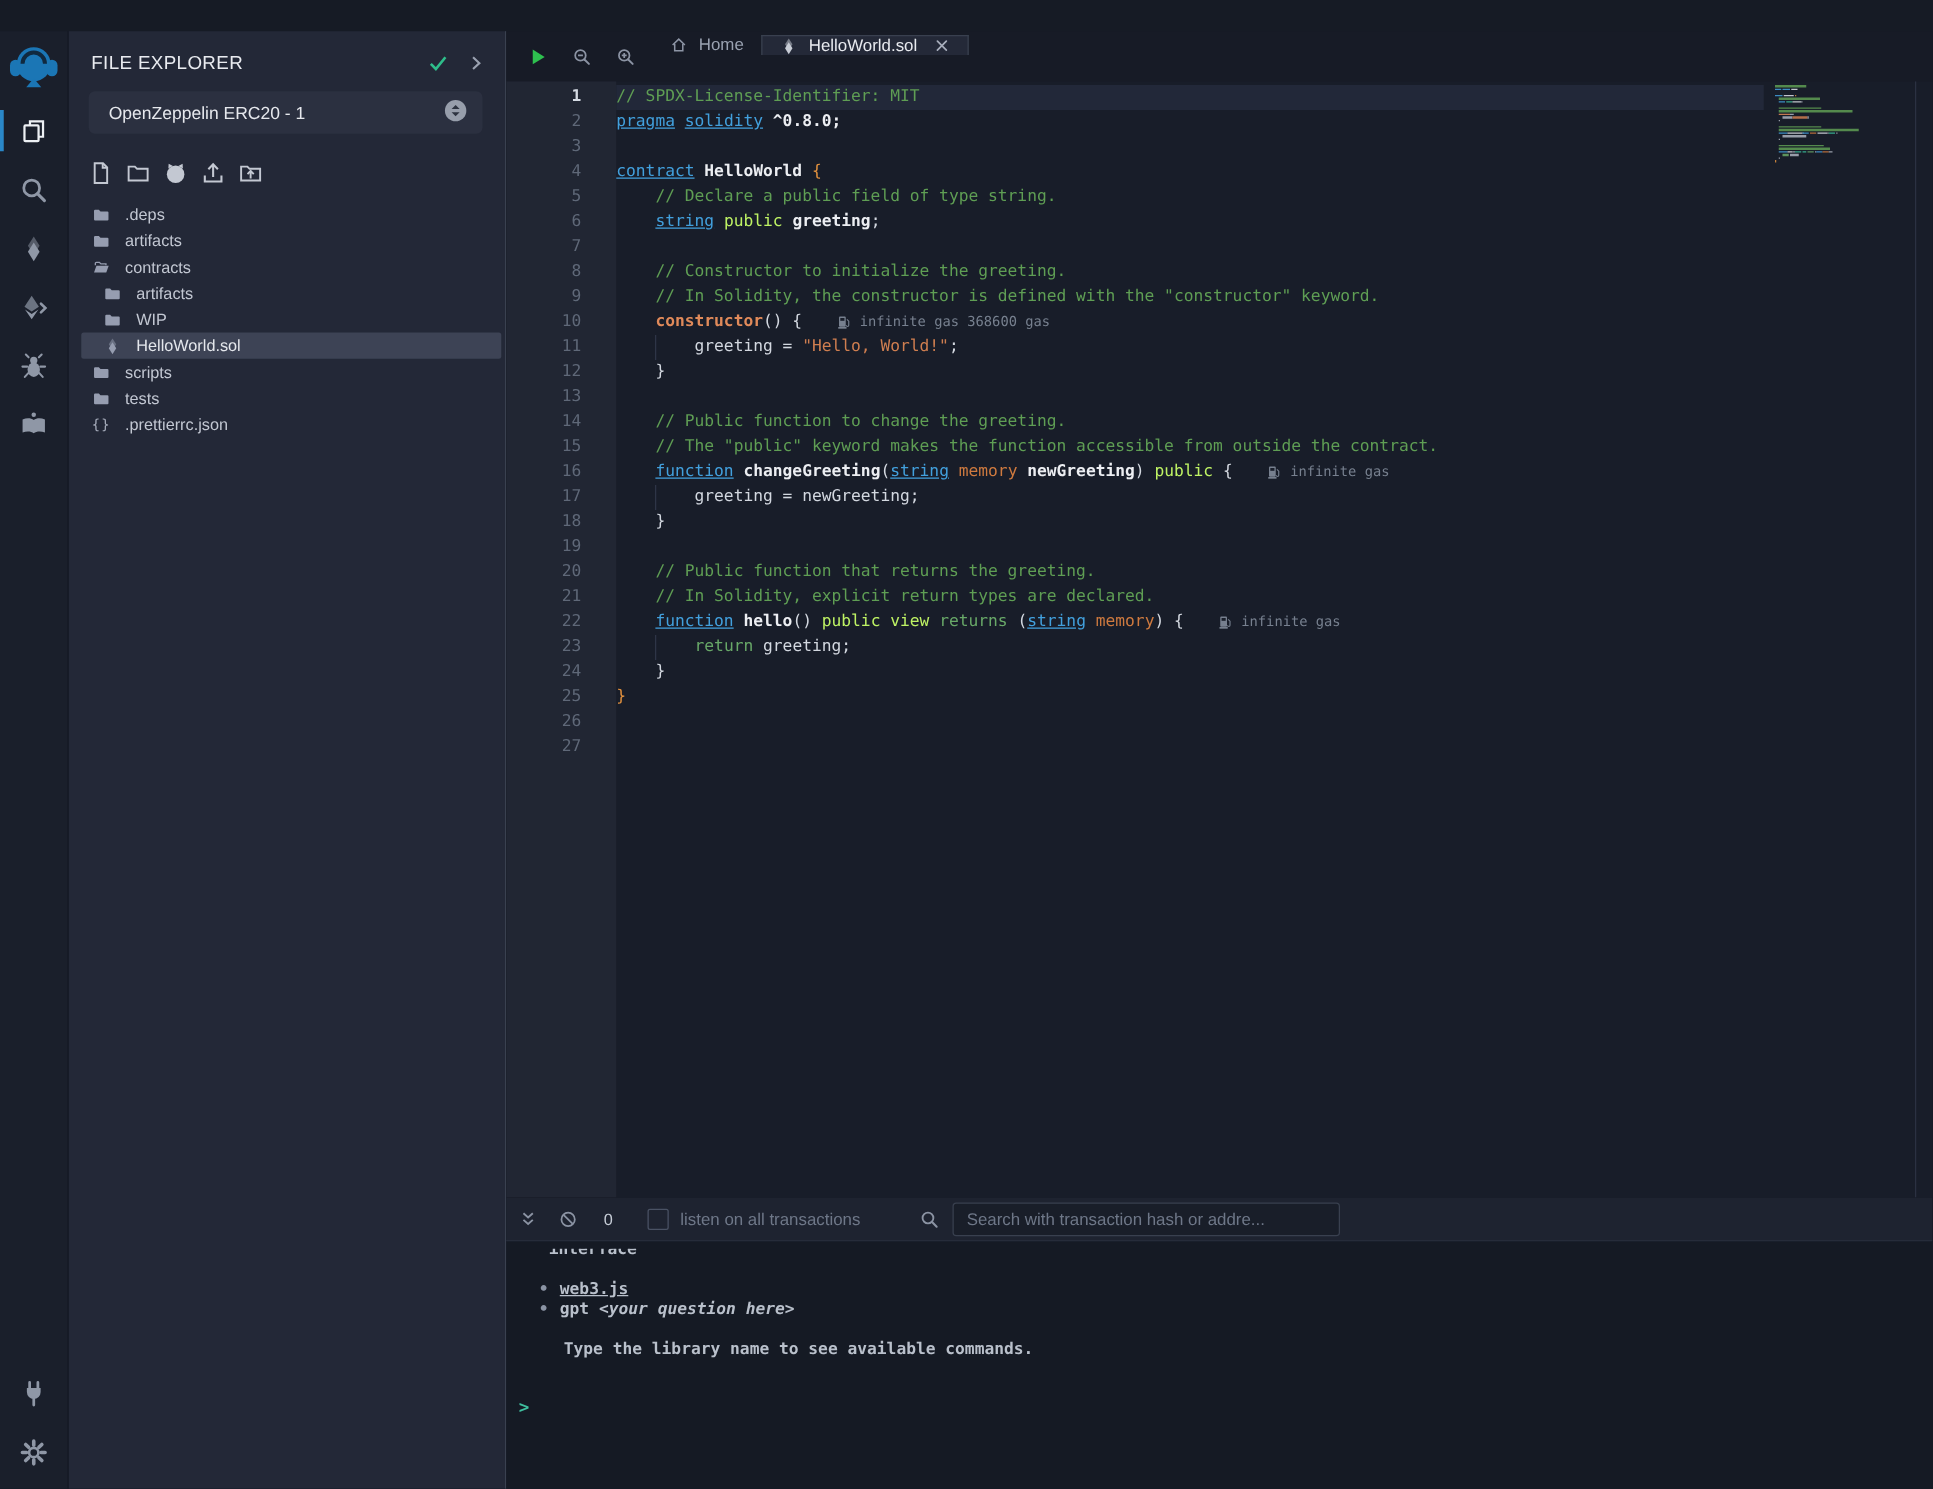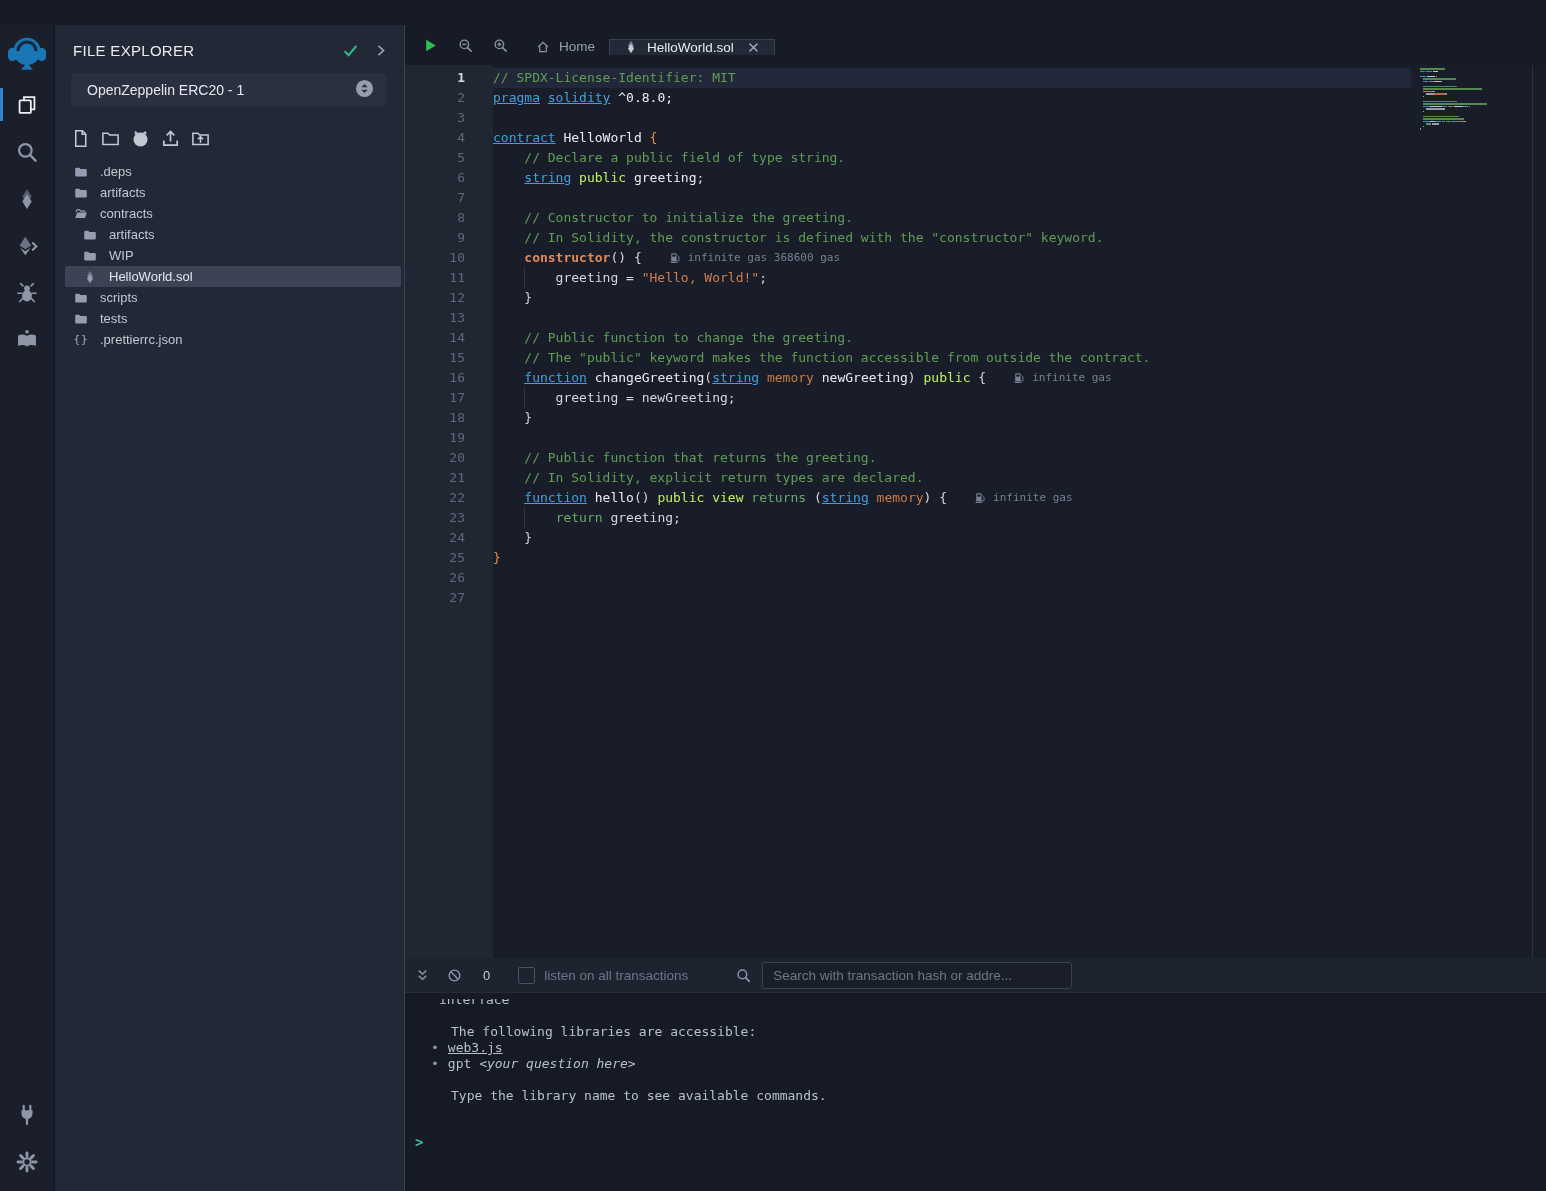--- a/index.html
+++ b/index.html
@@ -41,21 +41,21 @@
     font-size:13px;color:#c2c7d2;cursor:pointer;border-radius:2px;white-space:nowrap;}
   .tree-row.selected{background:#3d4355;color:#e4e7ec;}
   .tree-row .ticon{display:inline-flex;width:16px;justify-content:center;color:#969db0;margin-right:11px;flex:none;}
   .json-glyph{font-family:"DejaVu Sans Mono",monospace;font-size:11px;color:#a7adbc;letter-spacing:1px;}
 
   
   .main{flex:1;min-width:0;display:flex;flex-direction:column;}
   .tabbar{height:40px;flex:none;background:#171b26;display:flex;align-items:flex-end;}
   .ed-tools{display:flex;align-items:center;gap:20px;padding:0 14px 0 18px;height:40px;}
   .ed-tools span{display:inline-flex;cursor:pointer;color:#8b93a3;}
-  .tabs{display:flex;align-items:center;height:37px;}
+  .tabs{display:flex;align-items:flex-start;height:37px;}
   .tab{display:flex;align-items:center;gap:9px;padding:0 14px;font-size:13.5px;color:#99a1b0;cursor:pointer;}
   .tab .close{display:inline-flex;color:#a7adbb;margin-left:4px;}
   .tab.active{background:#242938;border:1px solid #39404f;border-bottom:none;color:#e8eaef;font-weight:500;}
 
   .editor{flex:1;position:relative;background:#181d29;overflow:hidden;}
   .gutter{position:absolute;left:0;top:0;bottom:0;width:88px;background:#212633;}
   .gutter-rows{position:absolute;left:0;top:3px;width:88px;}
   .gut-row{height:20px;line-height:20px;text-align:right;padding-right:28px;
     font-family:"DejaVu Sans Mono",monospace;font-size:13px;color:#5f6878;}
   .gut-row.current{color:#d5dae3;font-weight:700;}
@@ -66,21 +66,21 @@
   .guide{position:absolute;left:31px;top:0;bottom:0;border-left:1px solid #2e3547;}
   .tok-comment{color:#5f9e54;}
   .tok-kw{color:#42a0dd;text-decoration:underline;}
   .tok-teal{color:#bef264;}
   .tok-orange{color:#cf7a3f;}
   .tok-obold{color:#e08a5a;font-weight:700;}
   .tok-green{color:#68a868;}
   .tok-str{color:#cf7e50;}
   .tok-gold{color:#e2913e;}
   .tok-plain{color:#d3d8e0;}
-  .tok-bold{color:#eceef2;font-weight:400;}
+  .tok-bold{color:#eceef2;font-weight:700;}
   .gas-chip{display:inline-flex;align-items:center;gap:6px;margin-left:28px;color:#77808f;
     font-size:11px;font-family:"DejaVu Sans Mono",monospace;vertical-align:top;}
   .minimap{position:absolute;right:14px;top:3px;width:112px;font-size:0;cursor:pointer;}
   .mm-row{height:1.5px;margin-bottom:1px;white-space:nowrap;opacity:.85;}
   .mm-seg{display:inline-block;height:100%;}
   .minimap-edge{position:absolute;right:13px;top:0;bottom:0;width:1px;background:#333b4d;opacity:.7;}
 
   
   .terminal{height:233px;flex:none;background:#151a24;display:flex;flex-direction:column;}
   .t-bar{height:34px;flex:none;background:#1e2330;border-bottom:1px solid #262c3a;
@@ -88,21 +88,21 @@
   .t-bar .tbi{display:inline-flex;cursor:pointer;}
   #t-collapse{margin-left:10px;}
   #t-clear{margin-left:17px;}
   .t-count{margin-left:21px;font-size:13px;color:#c6ccd6;}
   .t-check{width:15px;height:15px;border:1px solid #4a5264;border-radius:2px;margin-left:28px;cursor:pointer;flex:none;}
   .t-listen{margin-left:9px;font-size:13.5px;color:#6e7788;}
   #t-search-icon{margin-left:48px;}
   .t-input{margin-left:11px;width:288px;height:25px;background:#191e29;border:1px solid #39404f;
     border-radius:3px;color:#c6ccd6;font-size:13.5px;padding:0 10px;outline:none;font-family:"Liberation Sans",sans-serif;}
   .t-input::placeholder{color:#6e7788;}
-  .t-content{padding:6px 0 0 14px;}
+  .t-content{padding:6px 0 0 14px;font-weight:bold;}
   .t-line{height:16px;line-height:16px;white-space:pre;color:#b9c0cb;
     font-family:"DejaVu Sans Mono",monospace;font-size:13px;display:flex;align-items:baseline;}
   .t-line.cut{height:9px;overflow:hidden;}
   .t-line.cut .seg-wrap{margin-top:-7px;}
   .seg-wrap{display:block;}
   .t-it{font-style:italic;}
   .t-lk{text-decoration:underline;cursor:pointer;}
   .t-bullet{color:#8a93a3;margin-right:9px;}
   .t-prompt{margin:30px 0 0 10px;font-family:"DejaVu Sans Mono",monospace;font-size:14px;
     font-weight:700;color:#3fbf9f;cursor:text;}
@@ -489,21 +489,20 @@
             <svg viewBox="0 0 16 16" width="15" height="15">
               <circle cx="6.8" cy="6.8" r="4.6" fill="none" stroke="currentColor" stroke-width="1.6"></circle>
               <path d="M10.3 10.3 L14.2 14.2" stroke="currentColor" stroke-width="1.8" stroke-linecap="round"></path>
             </svg>
           </span>
         <input class="t-input" placeholder="Search with transaction hash or addre..." style="">
       </div>
       <div class="t-content" id="t-content">
           <div class="t-line cut" style="padding-left: 20px;"><span class="seg-wrap"><span>interface</span></span></div>
           <div class="t-line" style="padding-left: 0px;"><span class="seg-wrap"></span></div>
-          <div class="t-line" style="padding-left: 32px;"><span class="seg-wrap"><span>The following libraries are accessible:</span></span></div>
           <div class="t-line" style="padding-left: 12px;"><span class="seg-wrap"><span class="t-bullet">•</span><span class="t-lk">web3.js</span></span></div>
           <div class="t-line" style="padding-left: 12px;"><span class="seg-wrap"><span class="t-bullet">•</span><span>gpt </span><span class="t-it">&lt;your question here&gt;</span></span></div>
           <div class="t-line" style="padding-left: 0px;"><span class="seg-wrap"></span></div>
           <div class="t-line" style="padding-left: 32px;"><span class="seg-wrap"><span>Type the library name to see available commands.</span></span></div>
         </div>
       <div class="t-prompt">&gt;</div>
     </div>
   </main>
 
 </div>

